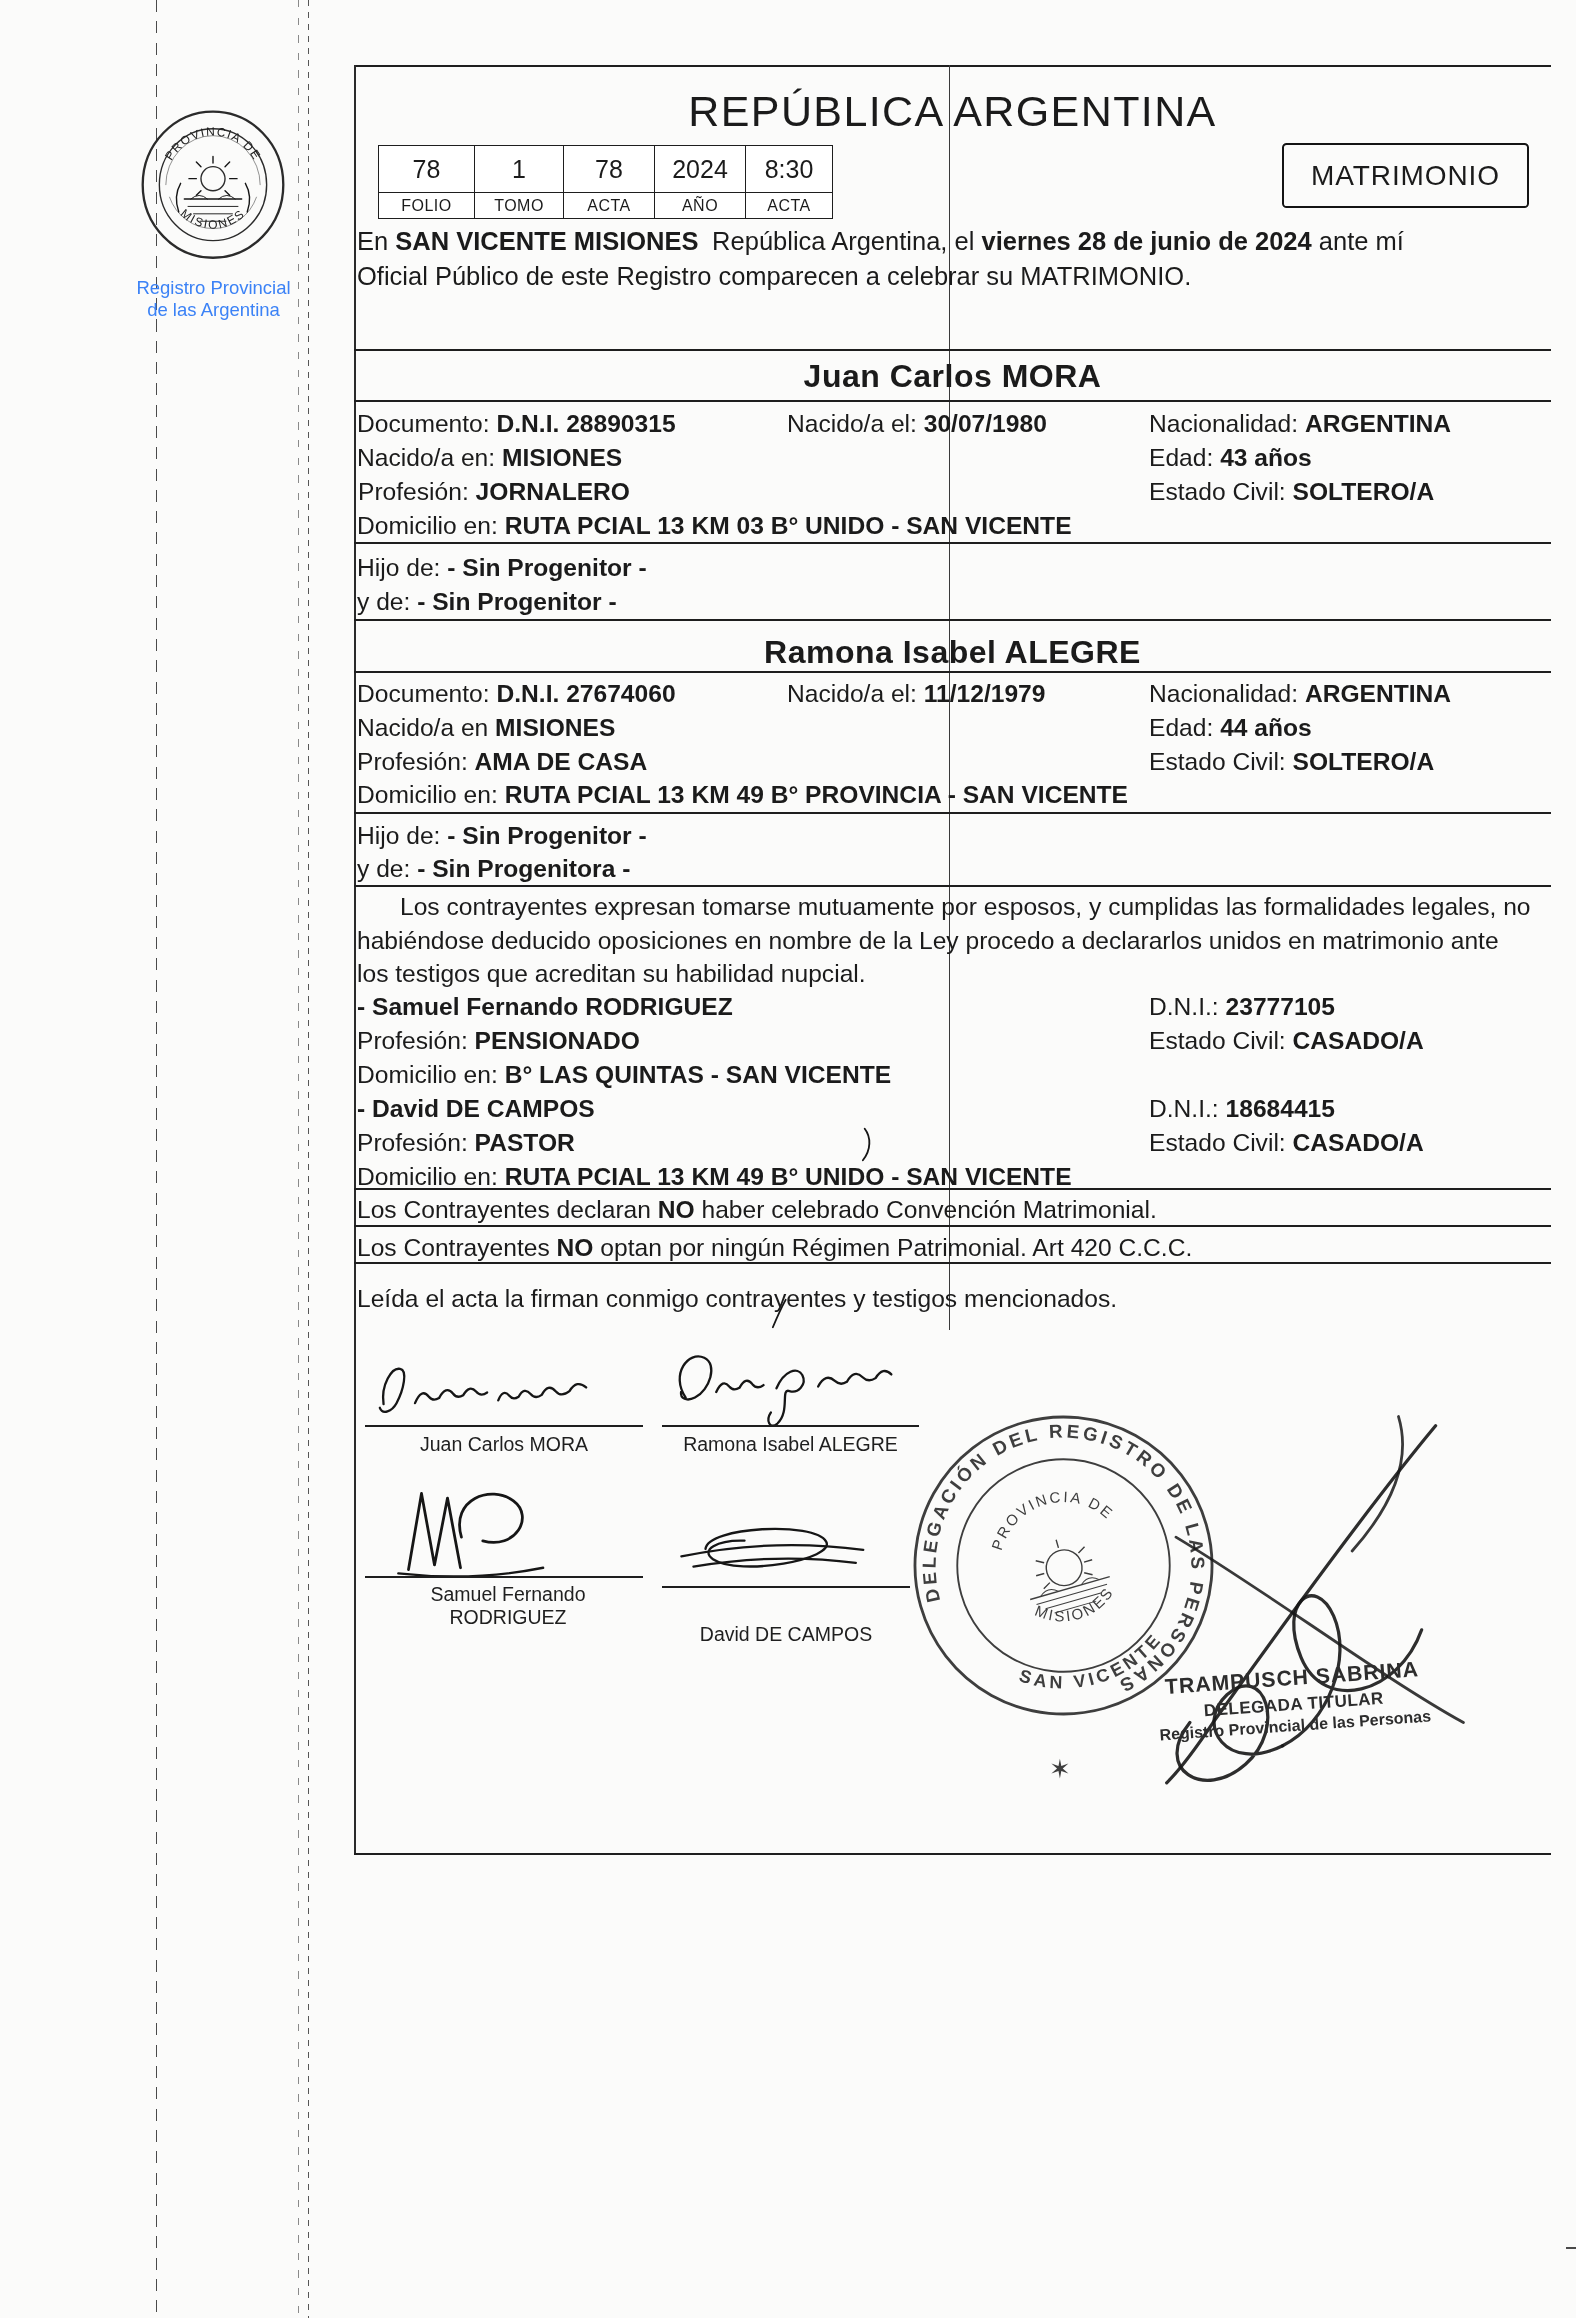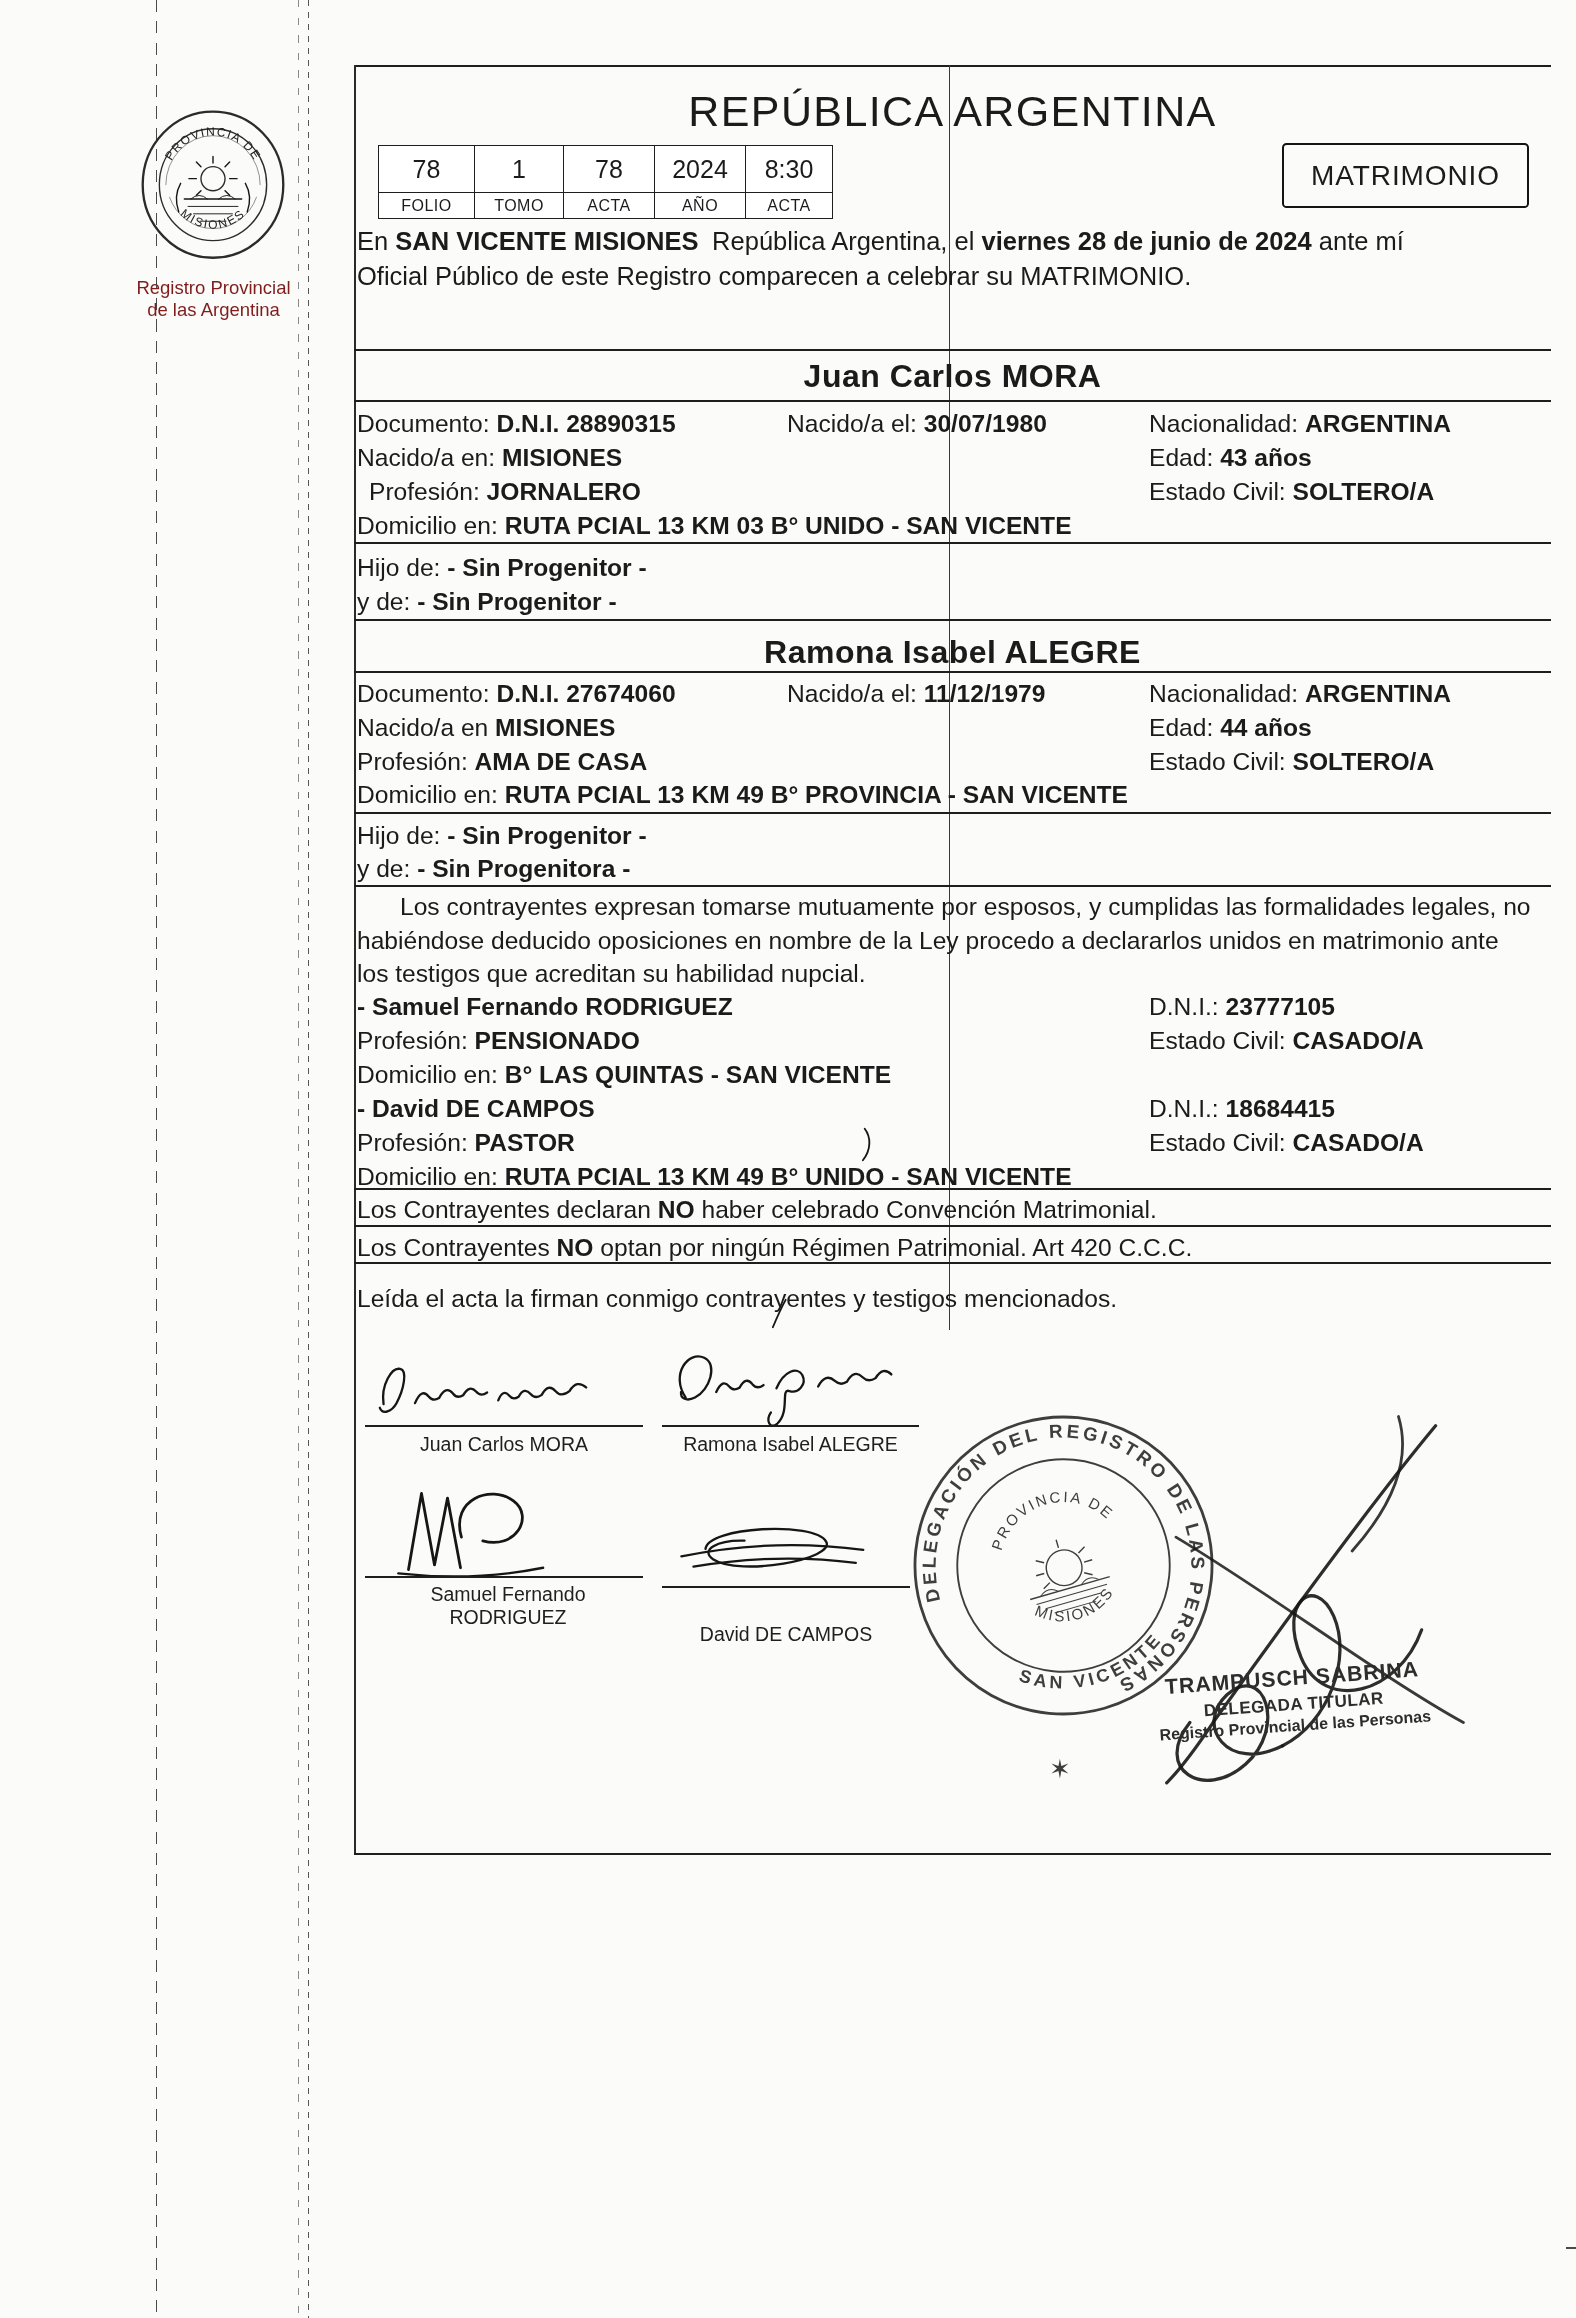--- a/index.html
+++ b/index.html
@@ -30,21 +30,21 @@
   .sig-line { position:absolute; height:1.9px; background:#1e1e1e; }
   .sig-name { position:absolute; font-size:19.5px; text-align:center; line-height:23px; color:#1f1f1f; }
   .scrawl { position:absolute; }
   .scrawl path { stroke:#161616; fill:none; stroke-linecap:round; stroke-linejoin:round; }
   .stamp { position:absolute; }
   .stamp text { font-family:"Liberation Sans", sans-serif; }
   .official { position:absolute; text-align:center; color:#2d2d2d; transform:rotate(-4deg); }
   .off-name { font-size:21.3px; font-weight:bold; letter-spacing:0.9px; }
   .off-title { font-size:17px; font-weight:bold; margin-top:3.7px; letter-spacing:0.5px; }
   .off-org { font-size:16px; font-weight:bold; margin-top:2.8px; }
-  .emblem-caption { position:absolute; left:116px; top:277px; width:195px; text-align:center; font-size:18.5px; line-height:22px; color:#7f1d1d; }
+  .emblem-caption { position:absolute; left:116px; top:277px; width:195px; text-align:center; font-size:18.5px; line-height:22px; color:#3b82f6; }
   .star-mark { position:absolute; font-size:26px; color:#3e3e3e; }
   .artifact { position:absolute; background:#4a4a4a; }
 </style>
 </head>
 <body>
 
 <div id="page">
 
   <div class="dashline" style="left:156px; background:repeating-linear-gradient(to bottom,#4a4a4a 0 12px,transparent 12px 21.3px);"></div>
   <div class="dashline" style="left:298px; background:repeating-linear-gradient(to bottom,#8a8a8a 0 7.4px,transparent 7.4px 17.6px);"></div>
@@ -123,21 +123,21 @@
   <div class="row" style="top:410px;">
     <span class="cell" style="left:0;"><span>Documento:</span> <span class="b">D.N.I. 28890315</span></span>
     <span class="cell" style="left:430px;"><span>Nacido/a el:</span> <span class="b">30/07/1980</span></span>
     <span class="cell" style="left:792px;"><span>Nacionalidad:</span> <span class="b">ARGENTINA</span></span>
   </div>
   <div class="row" style="top:444px;">
     <span class="cell" style="left:0;"><span>Nacido/a en:</span> <span class="b">MISIONES</span></span>
     <span class="cell" style="left:792px;"><span>Edad:</span> <span class="b">43 años</span></span>
   </div>
   <div class="row" style="top:478px;">
-    <span class="cell" style="left:12px;"><span>Profesión:</span> <span class="b">JORNALERO</span></span>
+    <span class="cell" style="left:1px;"><span>Profesión:</span> <span class="b">JORNALERO</span></span>
     <span class="cell" style="left:792px;"><span>Estado Civil:</span> <span class="b">SOLTERO/A</span></span>
   </div>
   <div class="row" style="top:512px;">
     <span class="cell" style="left:0;"><span>Domicilio en:</span> <span class="b">RUTA PCIAL 13 KM 03 B° UNIDO - SAN VICENTE</span></span>
   </div>
   <div class="rule" style="top:542px;"></div>
   <div class="row" style="top:554px;">
     <span class="cell" style="left:0;"><span>Hijo de:</span> <span class="b">- Sin Progenitor -</span></span>
   </div>
   <div class="row" style="top:588px;">

